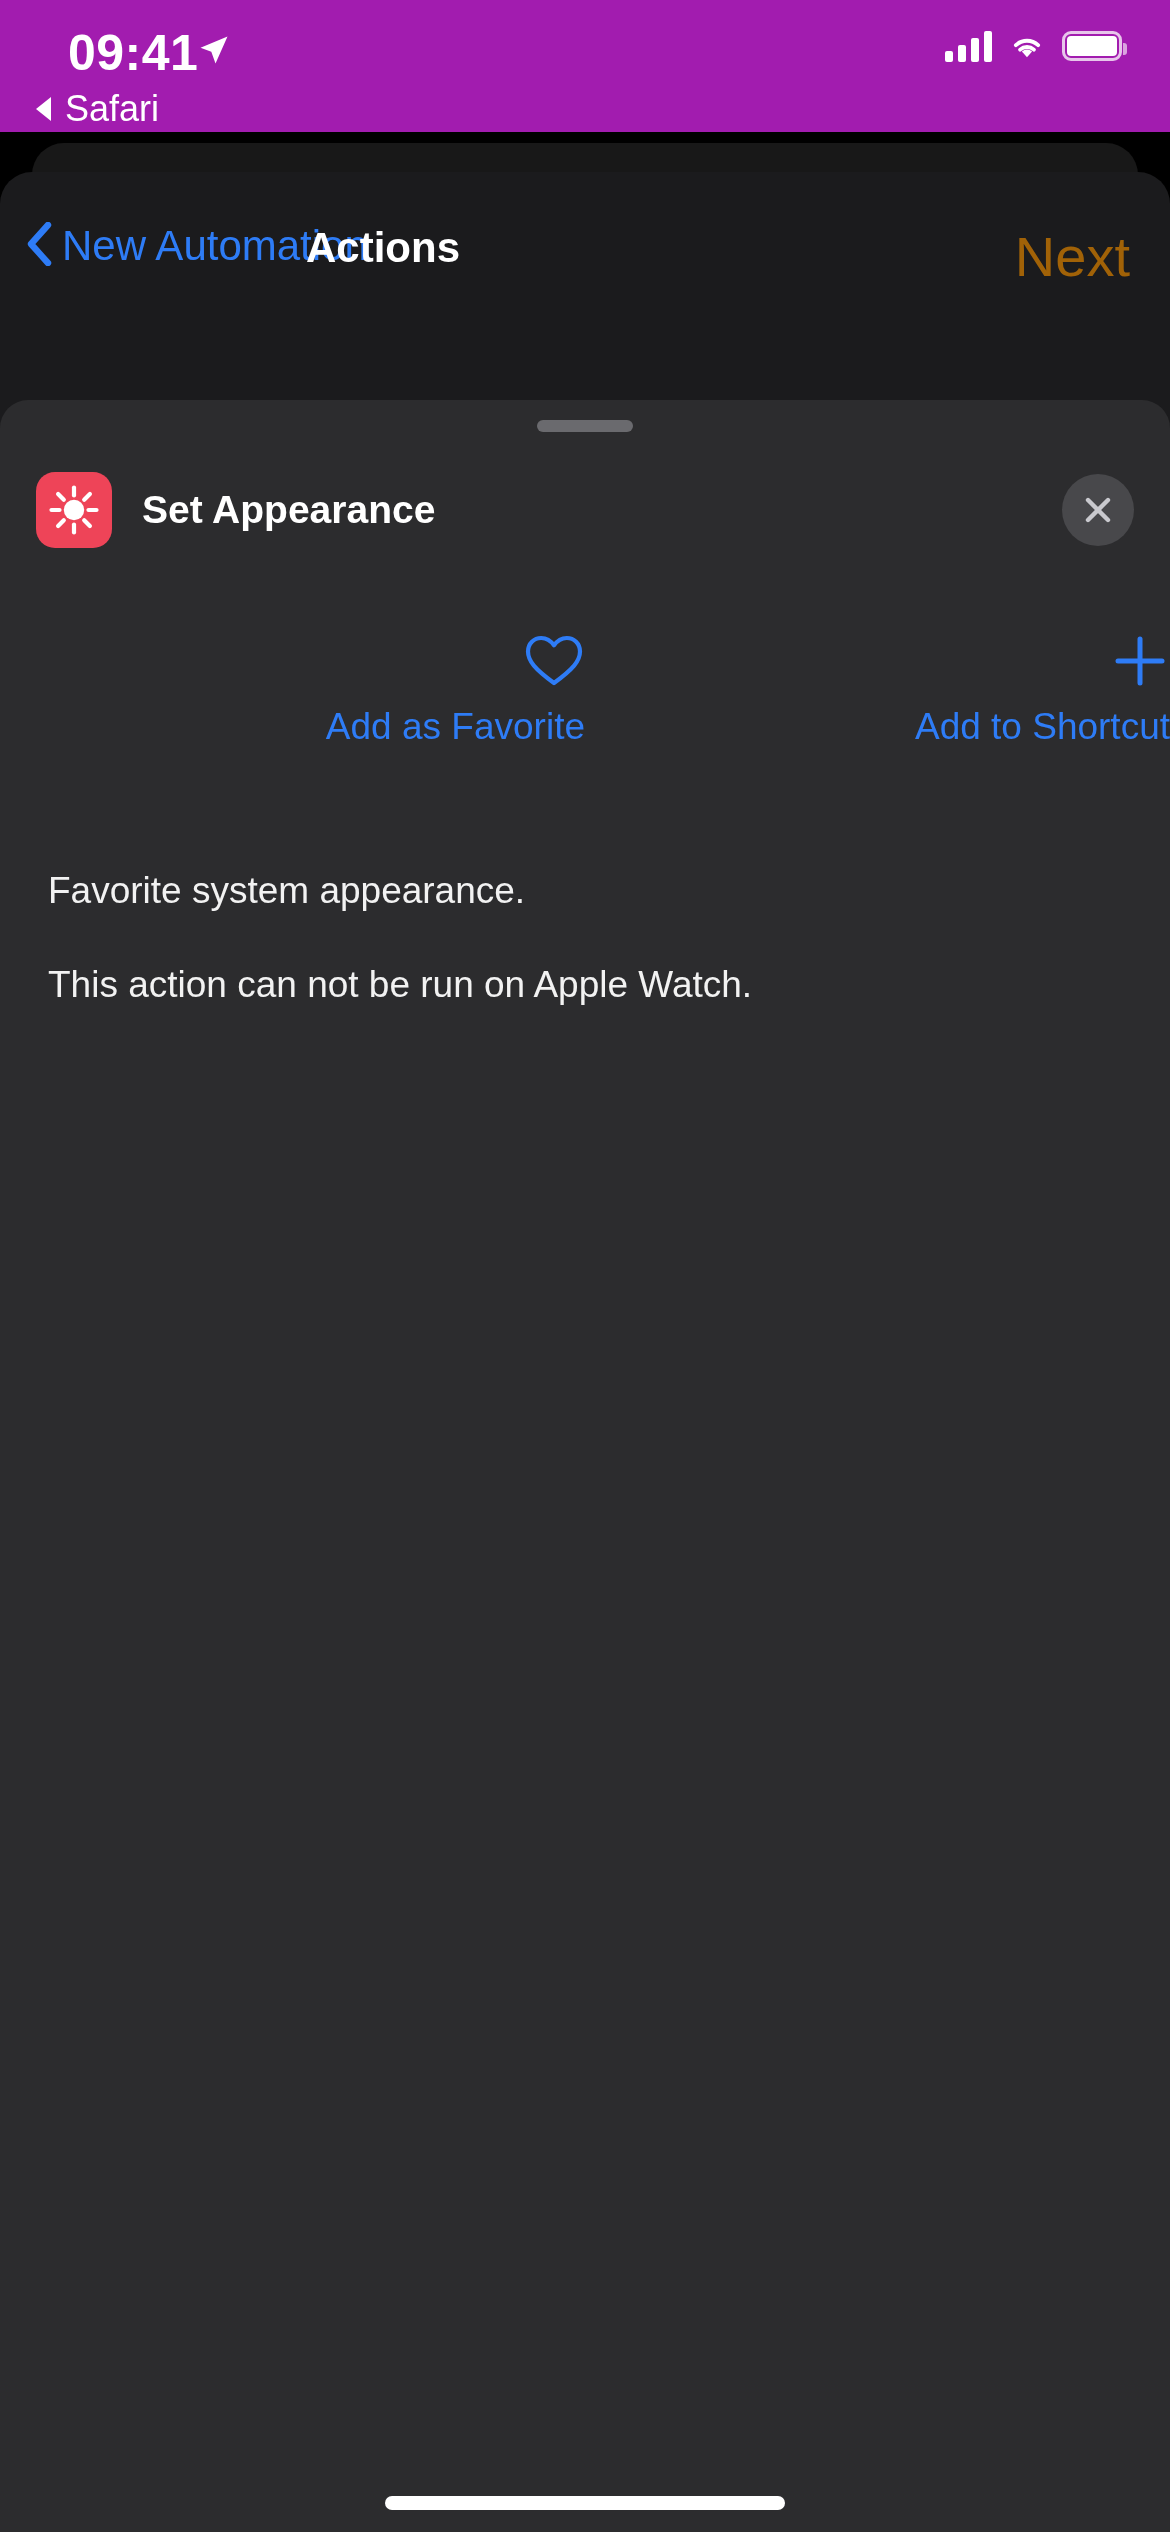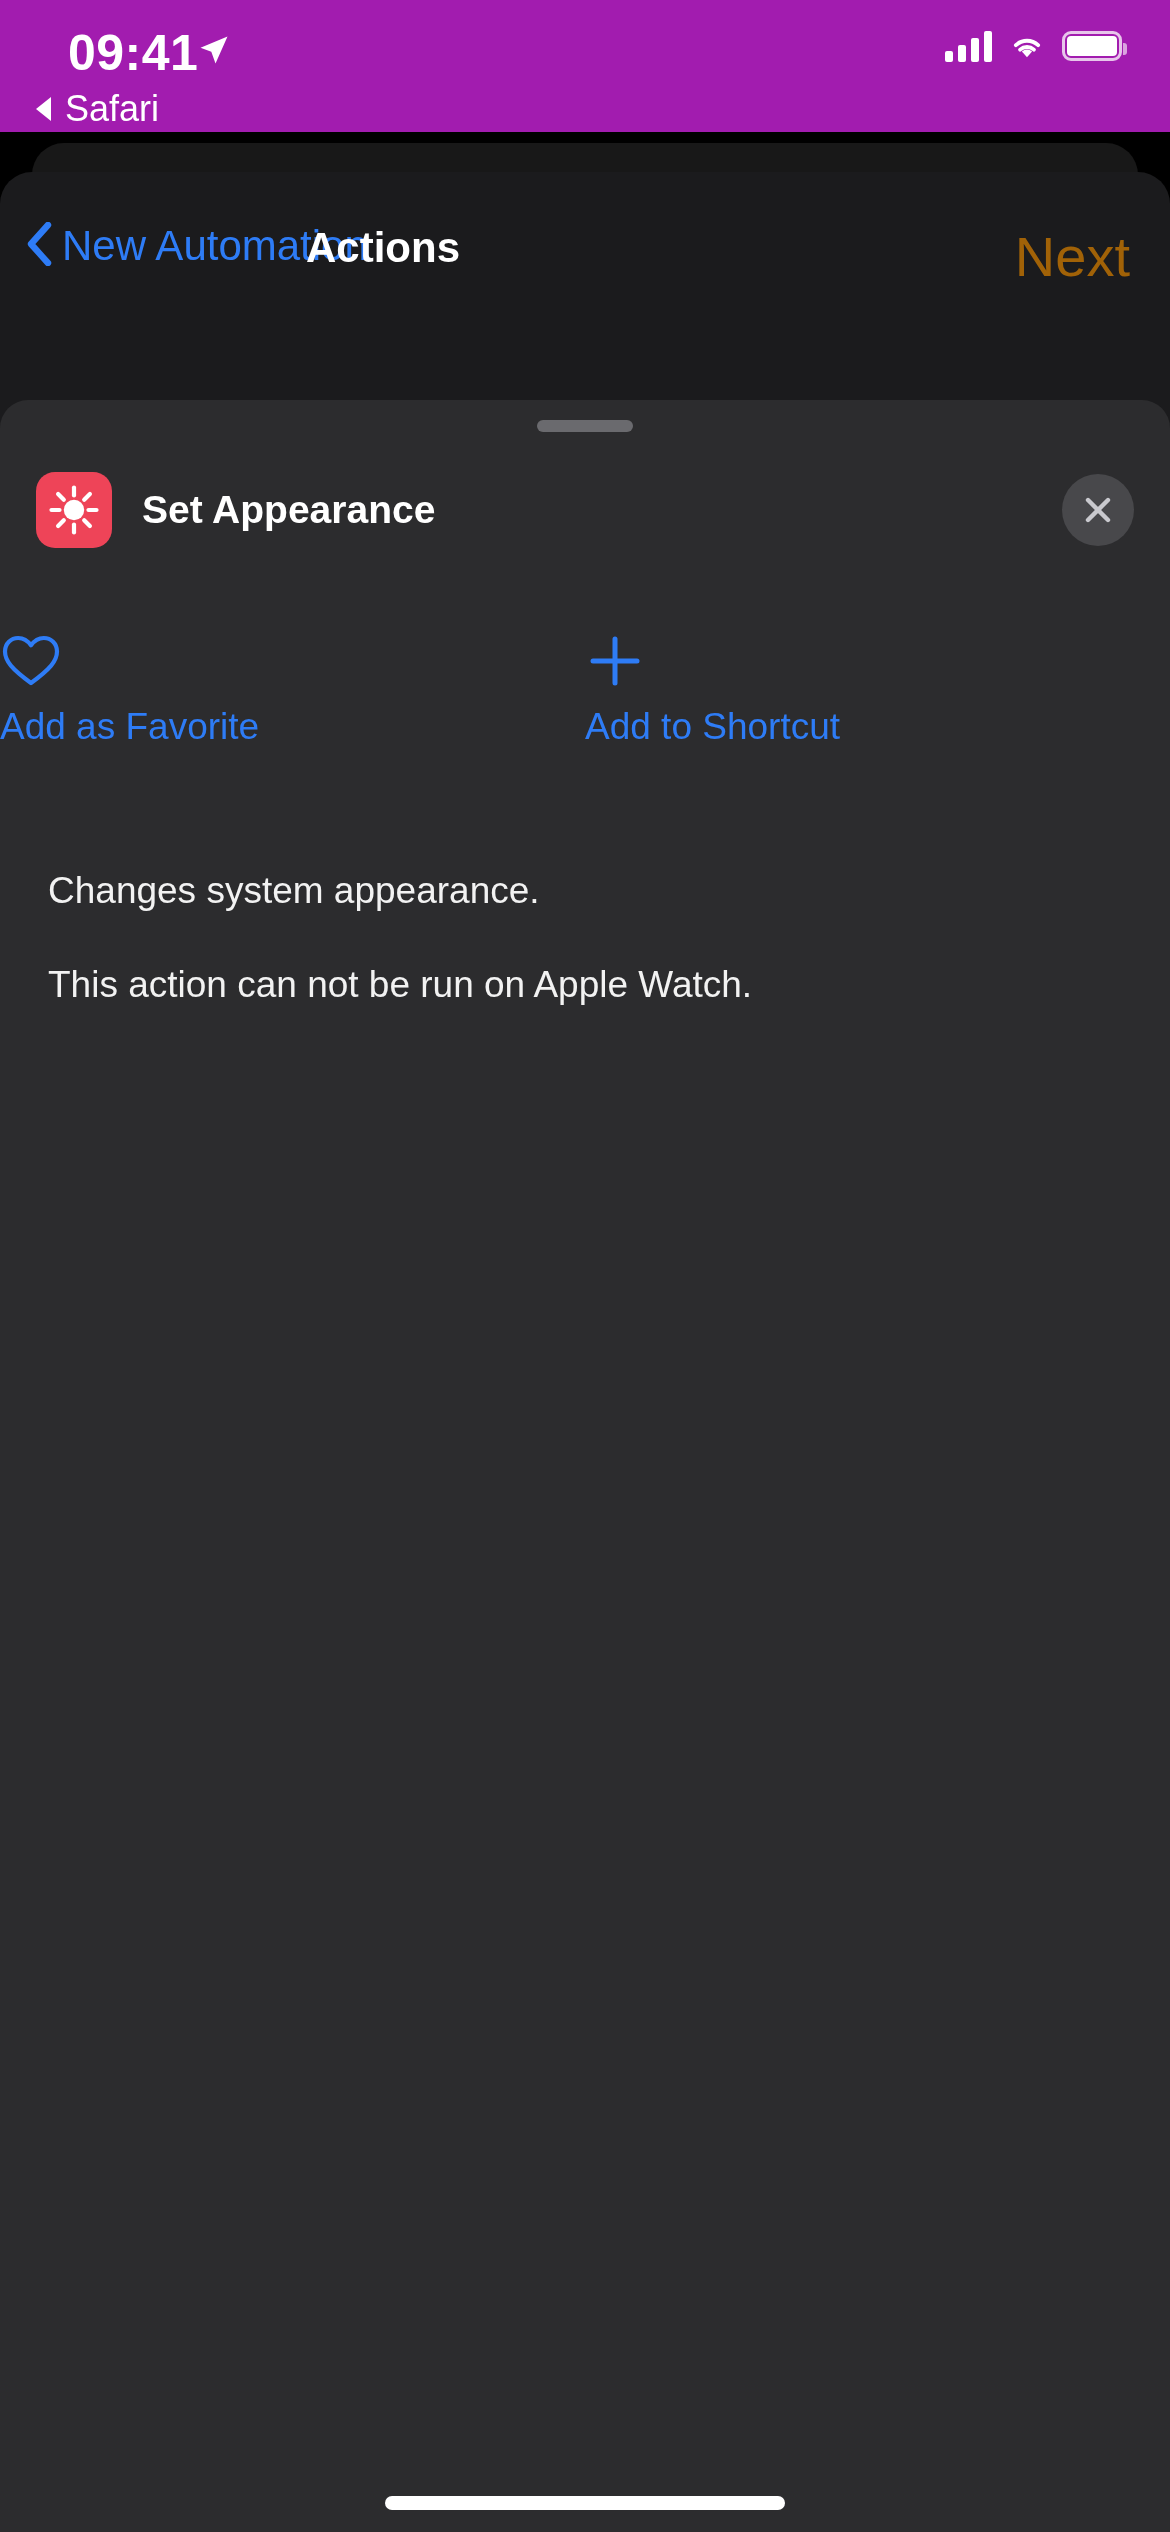--- a/index.html
+++ b/index.html
@@ -118,21 +118,21 @@
     display:flex; align-items:center; justify-content:center;
     cursor:pointer;
   }
 
   
   .actions-row {
     position:absolute; left:0; top:230px; width:100%;
     display:flex;
   }
   .act {
-    flex:1 1 0; display:flex; flex-direction:column; align-items:flex-start;
+    flex:1 1 0; display:flex; flex-direction:column; align-items:flex-end;
     cursor:pointer;
   }
   .act-icon { height:62px; display:flex; align-items:center; justify-content:center; }
   .act-label { margin-top:14px; font-size:37px; color:#2E7CF6; }
 
   
   .desc-block { position:absolute; left:0; top:466px; width:100%; padding:0 48px; }
   .desc-line { font-size:37px; color:#F2F2F2; line-height:1.35; }
   .desc-line + .desc-line { margin-top:44px; }
 
@@ -236,20 +236,20 @@
               <line x1="30" y1="8" x2="30" y2="52"></line>
               <line x1="8" y1="30" x2="52" y2="30"></line>
             </g>
           </svg>
         </div>
         <div class="act-label">Add to Shortcut</div>
       </div>
     </div>
 
     <div class="desc-block">
-      <div class="desc-line">Changes system appearance.</div>
+      <div class="desc-line">Favorite system appearance.</div>
       <div class="desc-line">This action can not be run on Apple Watch.</div>
     </div>
 
     <div class="home-ind"></div>
   </div>
 
 </div>
 
 </body></html>

